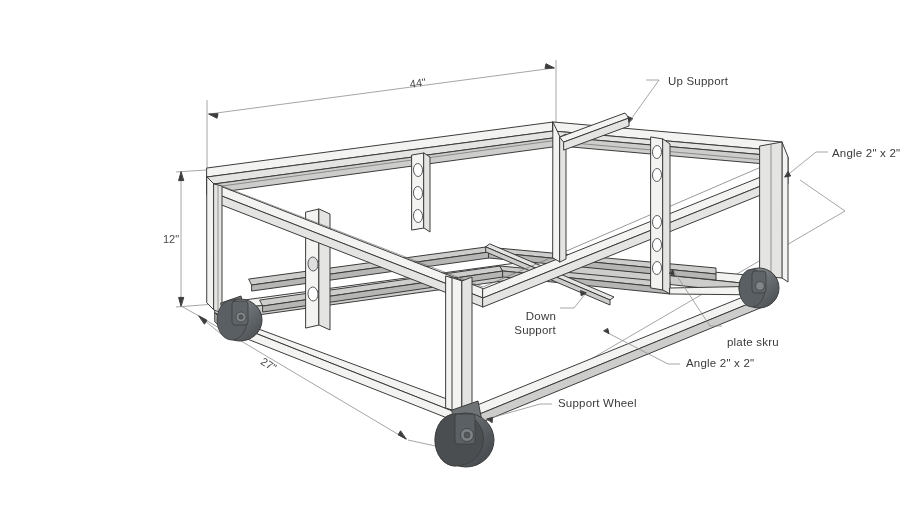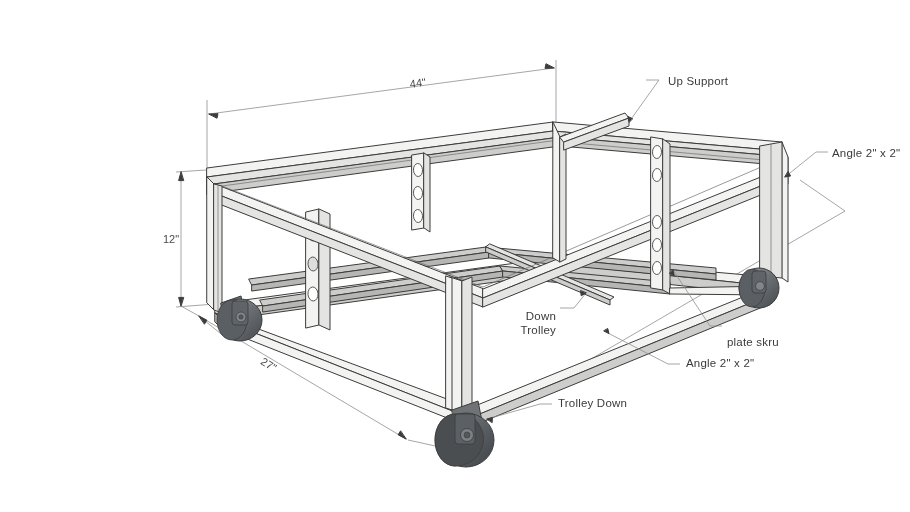--- a/index.html
+++ b/index.html
@@ -247,17 +247,17 @@
     </g>
   </svg>
 
   <div class="dim rot44" style="left:409px;top:78px;">44"</div>
   <div class="dim" style="left:163px;top:233px;">12"</div>
   <div class="dim rot27" style="left:265px;top:355px;">27"</div>
 
   <div class="lbl" style="left:668px;top:75px;">Up Support</div>
   <div class="lbl" style="left:832px;top:147px;">Angle 2" x 2"</div>
   <div class="lbl" style="left:727px;top:336px;">plate skru</div>
-  <div class="lbl two-line" style="left:498px;top:301px;margin-top:8px;"><span>Down</span><br><span>Trolley</span></div>
+  <div class="lbl two-line" style="left:498px;top:301px;margin-top:8px;"><span>Down</span><br><span>Support</span></div>
   <div class="lbl" style="left:686px;top:357px;">Angle 2" x 2"</div>
-  <div class="lbl" style="left:558px;top:397px;">Trolley Down</div>
+  <div class="lbl" style="left:558px;top:397px;">Support Wheel</div>
 
 </div>
 
 </body></html>

